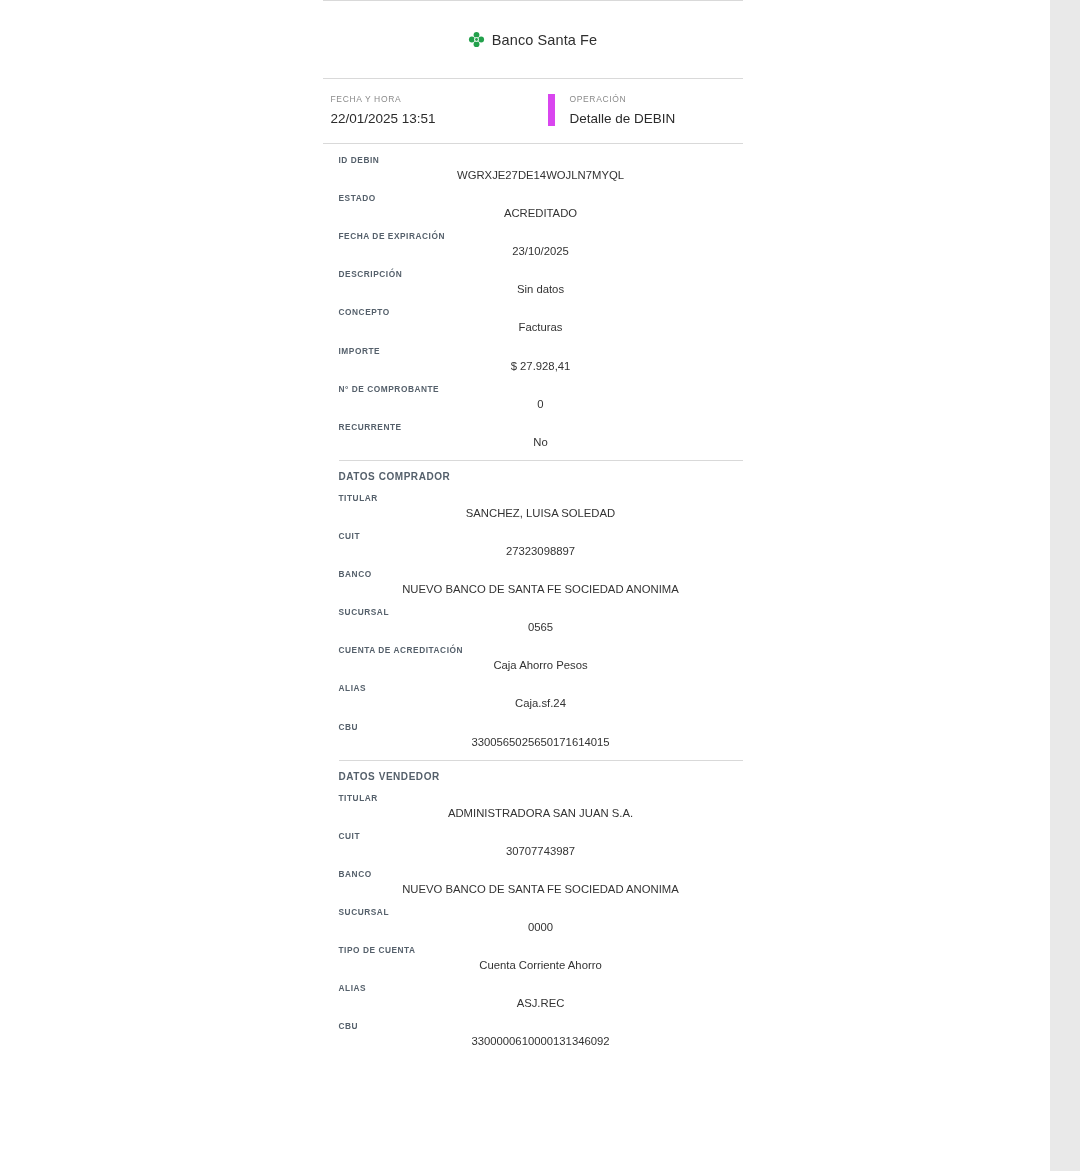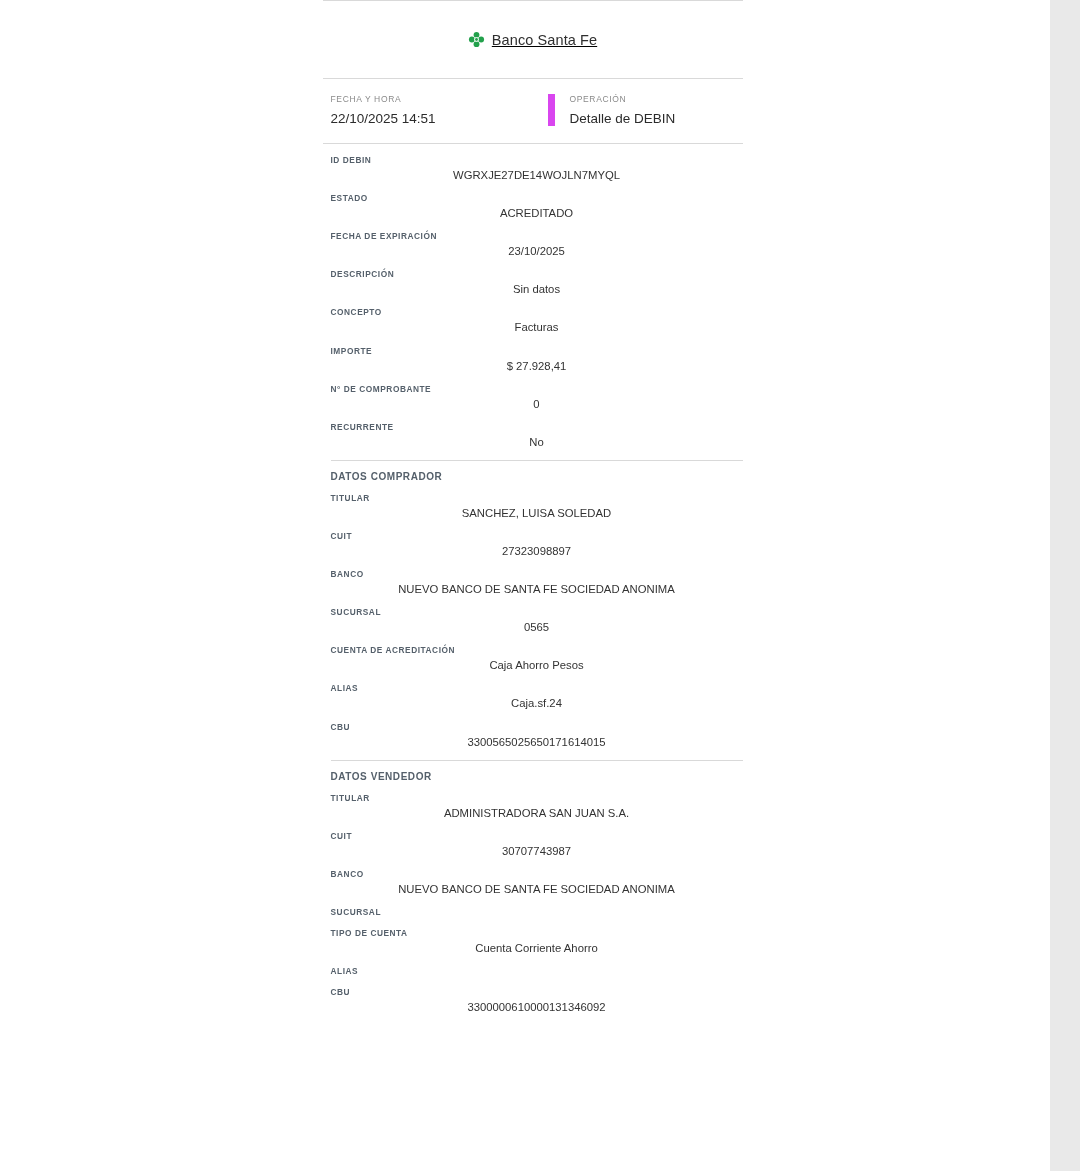--- a/index.html
+++ b/index.html
@@ -31,21 +31,20 @@
     border-bottom: 1px solid #d9d9d9;
     height: 77px;
     display: flex;
     align-items: center;
     justify-content: center;
   }
   .logo-wrap {
     display: flex;
     align-items: center;
     gap: 7px;
-    text-decoration: underline;
   }
   .logo-mark {
     width: 17px;
     height: 17px;
     position: relative;
     flex: 0 0 auto;
   }
   .logo-text {
     font-size: 14.5px;
     color: #2f2f2f;
@@ -74,20 +73,21 @@
     text-transform: uppercase;
     margin-bottom: 7px;
   }
   .meta-value {
     font-size: 13.5px;
     color: #2b2b2b;
   }
   
   .fields {
     padding: 11px 0 0 8px;
+    margin-left: 8px;
   }
   .field {
     margin-bottom: 11px;
   }
   .field-label {
     font-size: 8.3px;
     font-weight: bold;
     letter-spacing: 0.55px;
     color: #55606b;
     text-transform: uppercase;
@@ -144,21 +144,21 @@
             </g>
           </svg>
         </span>
         <span class="logo-text">Banco Santa Fe</span>
       </div>
     </div>
 
     <div class="meta-row">
       <div class="meta-col">
         <div class="meta-label">FECHA Y HORA</div>
-        <div class="meta-value">22/10/2025 14:51</div>
+        <div class="meta-value">22/01/2025 13:51</div>
       </div>
       <div class="meta-col second">
         <div class="meta-label">OPERACIÓN</div>
         <div class="meta-value">Detalle de DEBIN</div>
       </div>
     </div>
 
     <div class="fields">
 
       <div class="field">
@@ -235,27 +235,29 @@
         <div class="field">
           <div class="field-label">CUIT</div>
           <div class="field-value">30707743987</div>
         </div>
         <div class="field">
           <div class="field-label">BANCO</div>
           <div class="field-value">NUEVO BANCO DE SANTA FE SOCIEDAD ANONIMA</div>
         </div>
         <div class="field">
           <div class="field-label">SUCURSAL</div>
+          <div class="field-value">0000</div>
         </div>
         <div class="field">
           <div class="field-label">TIPO DE CUENTA</div>
           <div class="field-value">Cuenta Corriente Ahorro</div>
         </div>
         <div class="field">
           <div class="field-label">ALIAS</div>
+          <div class="field-value">ASJ.REC</div>
         </div>
         <div class="field">
           <div class="field-label">CBU</div>
           <div class="field-value">3300000610000131346092</div>
         </div>
       </div>
 
       <div class="bottom-pad"></div>
     </div>
   </div>

